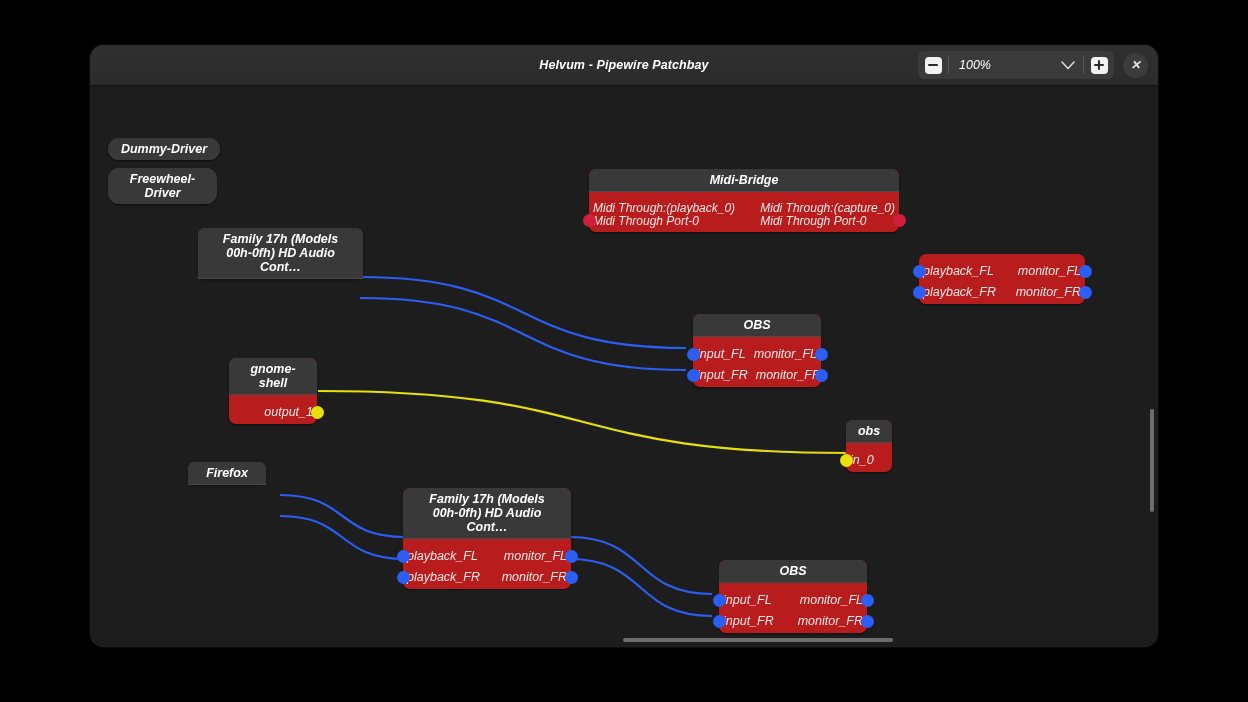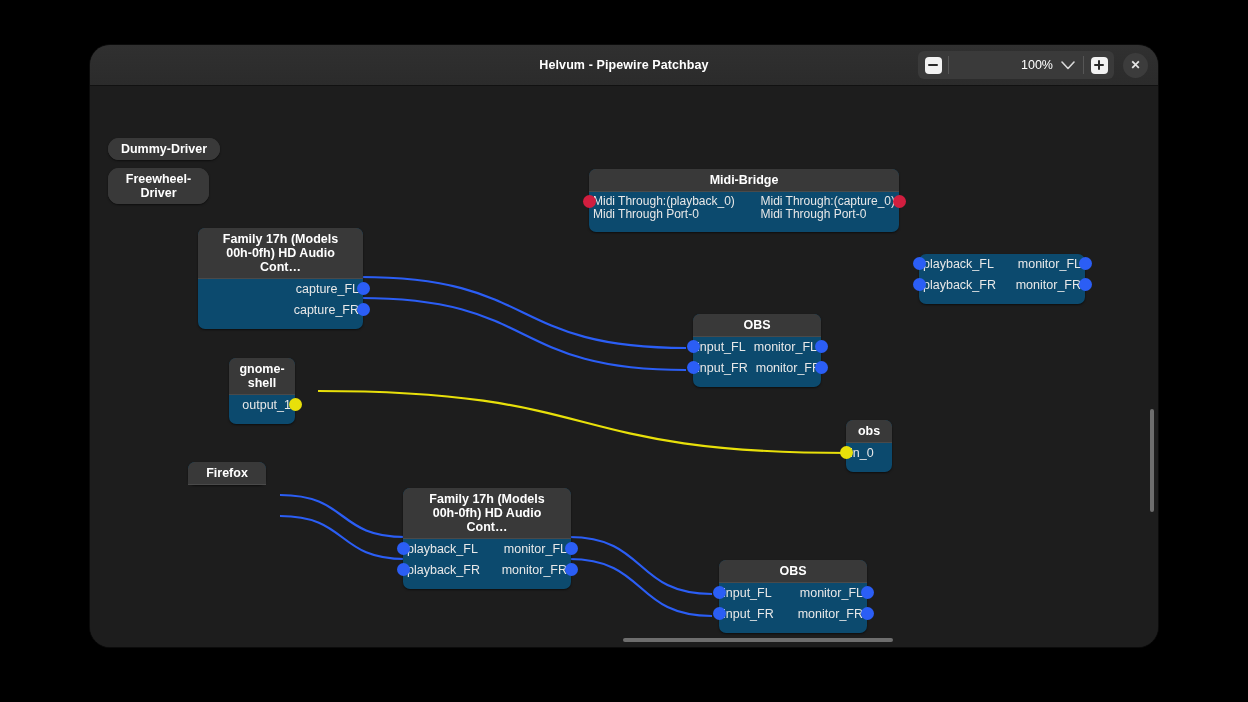--- a/index.html
+++ b/index.html
@@ -9,23 +9,24 @@
     background: #000000;
     font-family: "Liberation Sans", sans-serif;
     overflow: hidden;
   }
 
   #app-window {
     position: absolute;
     left: 90px; top: 45px;
     width: 1068px; height: 602px;
     background: #1e1e1e;
-    border-radius: 20px;
+    border-radius: 14px;
     overflow: hidden;
     box-shadow: 0 0 0 1px #0b0b0b;
+    font-style: italic;
   }
 
   
   #titlebar {
     position: relative;
     height: 41px;
     background: linear-gradient(#303030, #2b2b2b);
     border-bottom: 1px solid #111;
     border-top-left-radius: 9px;
     border-top-right-radius: 9px;
@@ -47,21 +48,20 @@
     align-items: center;
     gap: 6px;
   }
   .zoom-group {
     display: flex;
     align-items: center;
     height: 28px;
     background: #3a3a3a;
     border-radius: 6px;
     overflow: hidden;
-    text-align: right;
   }
   .zoom-btn {
     width: 30px; height: 28px;
     display: flex; align-items: center; justify-content: center;
     cursor: pointer;
   }
   .sq-btn {
     width: 17px; height: 17px;
     background: #f2f2f2;
     border-radius: 4px;
@@ -120,21 +120,21 @@
   #links-layer {
     position: absolute;
     left: 0; top: 0;
     width: 1068px; height: 561px;
     pointer-events: none;
   }
 
   
   .node {
     position: absolute;
-    background: #0c4a6e;
+    background: #b91c1c;
     border-radius: 7px;
     box-shadow: 0 1px 2px rgba(0,0,0,.55);
   }
   .node-header {
     background: #393939;
     border-top-left-radius: 7px;
     border-top-right-radius: 7px;
     color: #ffffff;
     font-size: 12.5px;
     font-weight: bold;
@@ -148,21 +148,21 @@
     background: #393939;
   }
   .node.pill .node-header {
     border-radius: 11px;
     padding: 4px 11px;
   }
   .port-rows { padding: 3px 0 5px; }
   .port-row {
     position: relative;
     display: flex;
-    align-items: flex-start;
+    align-items: flex-end;
     justify-content: space-between;
     height: 21px;
     padding: 0 4px;
   }
   .port-label {
     color: #e8e8e8;
     font-size: 12.5px;
     line-height: 14px;
     white-space: nowrap;
   }
@@ -238,51 +238,37 @@
         <path d="M 228 305 C 520.05 305, 466.95 367, 759 367" fill="none" stroke="#e8e00a" stroke-width="2.2"></path>
         <path d="M 190 409 C 258.75 409, 246.25 451, 315 451" fill="none" stroke="#2b5ef5" stroke-width="2.2"></path>
         <path d="M 190 430 C 258.75 430, 246.25 473, 315 473" fill="none" stroke="#2b5ef5" stroke-width="2.2"></path>
         <path d="M 479 451 C 557.65 451, 543.35 508, 622 508" fill="none" stroke="#2b5ef5" stroke-width="2.2"></path>
         <path d="M 479 473 C 557.65 473, 543.35 530, 622 530" fill="none" stroke="#2b5ef5" stroke-width="2.2"></path>
       </svg>
     <div id="nodes-layer">
         <div class="node pill" style="left: 18px; top: 52px; width: 112px;">
           <div class="node-header">Dummy-Driver</div>
         </div>
-        <div class="node pill" style="left: 18px; top: 82px; width: 101px;">
+        <div class="node pill" style="left: 18px; top: 82px; width: 109px;">
           <div class="node-header">Freewheel-Driver</div>
         </div>
         <div class="node has-ports" style="left: 499px; top: 83px; width: 310px;">
           <div class="node-header">Midi-Bridge</div>
           <div class="port-rows">
             <div class="port-row tall">
               <span class="dot left midi"></span>
               <span class="port-label two-line">Midi Through:(playback_0)<br>Midi Through Port-0</span>
               <span class="pad"></span>
               <span class="port-label two-line">Midi Through:(capture_0)<br>Midi Through Port-0</span>
               <span class="dot right midi"></span>
             </div>
           </div>
         </div>
         <div class="node has-ports" style="left: 108px; top: 142px; width: 165px;">
           <div class="node-header">Family 17h (Models<br>00h-0fh) HD Audio Cont…</div>
-          <div class="port-rows">
-            <div class="port-row">
-              <span class="spacer-left"></span>
-              <span class="pad"></span>
-              <span class="port-label">capture_FL</span>
-              <span class="dot right "></span>
-            </div>
-            <div class="port-row">
-              <span class="spacer-left"></span>
-              <span class="pad"></span>
-              <span class="port-label">capture_FR</span>
-              <span class="dot right "></span>
-            </div>
-          </div>
         </div>
         <div class="node has-ports" style="left: 829px; top: 168px; width: 166px;">
           <div class="port-rows">
             <div class="port-row">
               <span class="dot left "></span>
               <span class="port-label">playback_FL</span>
               <span class="pad"></span>
               <span class="port-label">monitor_FL</span>
               <span class="dot right "></span>
             </div>
@@ -307,21 +293,21 @@
             </div>
             <div class="port-row">
               <span class="dot left "></span>
               <span class="port-label">input_FR</span>
               <span class="pad"></span>
               <span class="port-label">monitor_FR</span>
               <span class="dot right "></span>
             </div>
           </div>
         </div>
-        <div class="node has-ports" style="left: 139px; top: 272px; width: 66px;">
+        <div class="node has-ports" style="left: 139px; top: 272px; width: 88px;">
           <div class="node-header">gnome-shell</div>
           <div class="port-rows">
             <div class="port-row">
               <span class="spacer-left"></span>
               <span class="pad"></span>
               <span class="port-label">output_1</span>
               <span class="dot right video"></span>
             </div>
           </div>
         </div>

